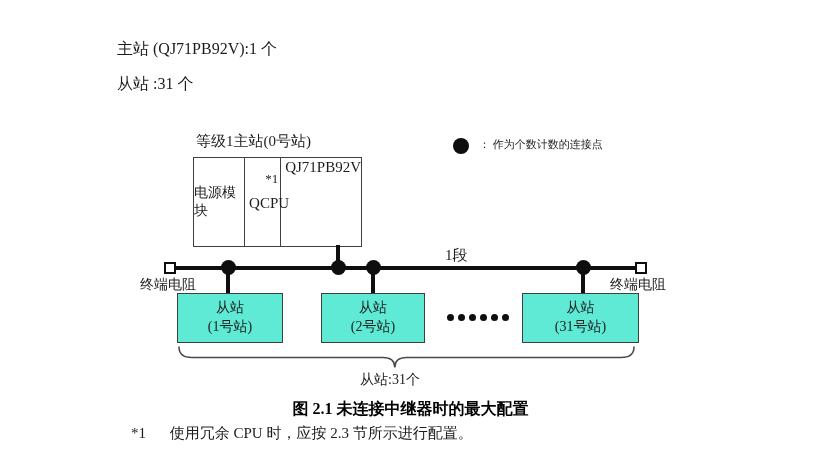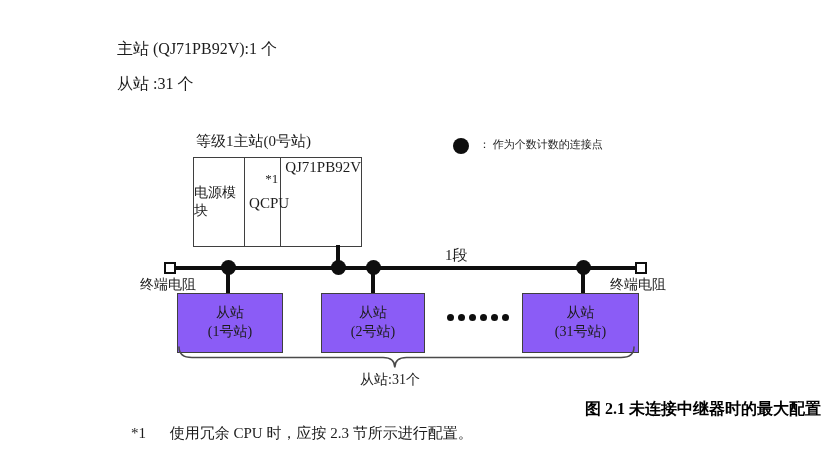--- a/index.html
+++ b/index.html
@@ -73,22 +73,22 @@
   .dot-1 { left: 221px; } .dot-2 { left: 331px; }
   .dot-3 { left: 366px; } .dot-4 { left: 576px; }
   .connector { width: 4px; background: #0e0e0e; }
   .conn-master { left: 336px; top: 245px; height: 24px; }
   .conn-s1 { left: 226px; top: 268px; height: 26px; }
   .conn-s2 { left: 371px; top: 268px; height: 26px; }
   .conn-s3 { left: 581px; top: 268px; height: 26px; }
 
   
   .slave-box {
-    top: 293px; height: 60px;
-    border: 1.5px solid #3f3f3f; background: #8b5cf6;
+    top: 293px; height: 50px;
+    border: 1.5px solid #3f3f3f; background: #5eead4;
     display: flex; flex-direction: column;
     align-items: center; justify-content: center;
     font-size: 14px; line-height: 1.35; text-align: center;
   }
   .slave-1  { left: 177px; width: 106px; }
   .slave-2  { left: 321px; width: 104px; }
   .slave-31 { left: 522px; width: 117px; }
   .ellipsis-dots {
     left: 447px; top: 314px;
     display: flex; gap: 4px; align-items: center;
@@ -97,21 +97,21 @@
     width: 7px; height: 7px; border-radius: 50%; background: #0e0e0e; display: block;
   }
 
   
   .brace-svg { left: 178px; top: 346px; }
   .brace-label { left: 360px; top: 371px; font-size: 14px; white-space: nowrap; }
 
   
   .caption {
     left: 0; right: 0; top: 399px;
-    text-align: right; font-size: 16px; font-weight: bold; color: #000;
+    text-align: center; font-size: 16px; font-weight: bold; color: #000;
     white-space: nowrap;
   }
   .footnote { left: 131px; top: 424px; font-size: 15px; white-space: nowrap; }
   .fn-marker { display: inline-block; }
   .fn-text { display: inline-block; margin-left: 20px; }
 </style>
 </head>
 <body>
 
 <div class="canvas">

